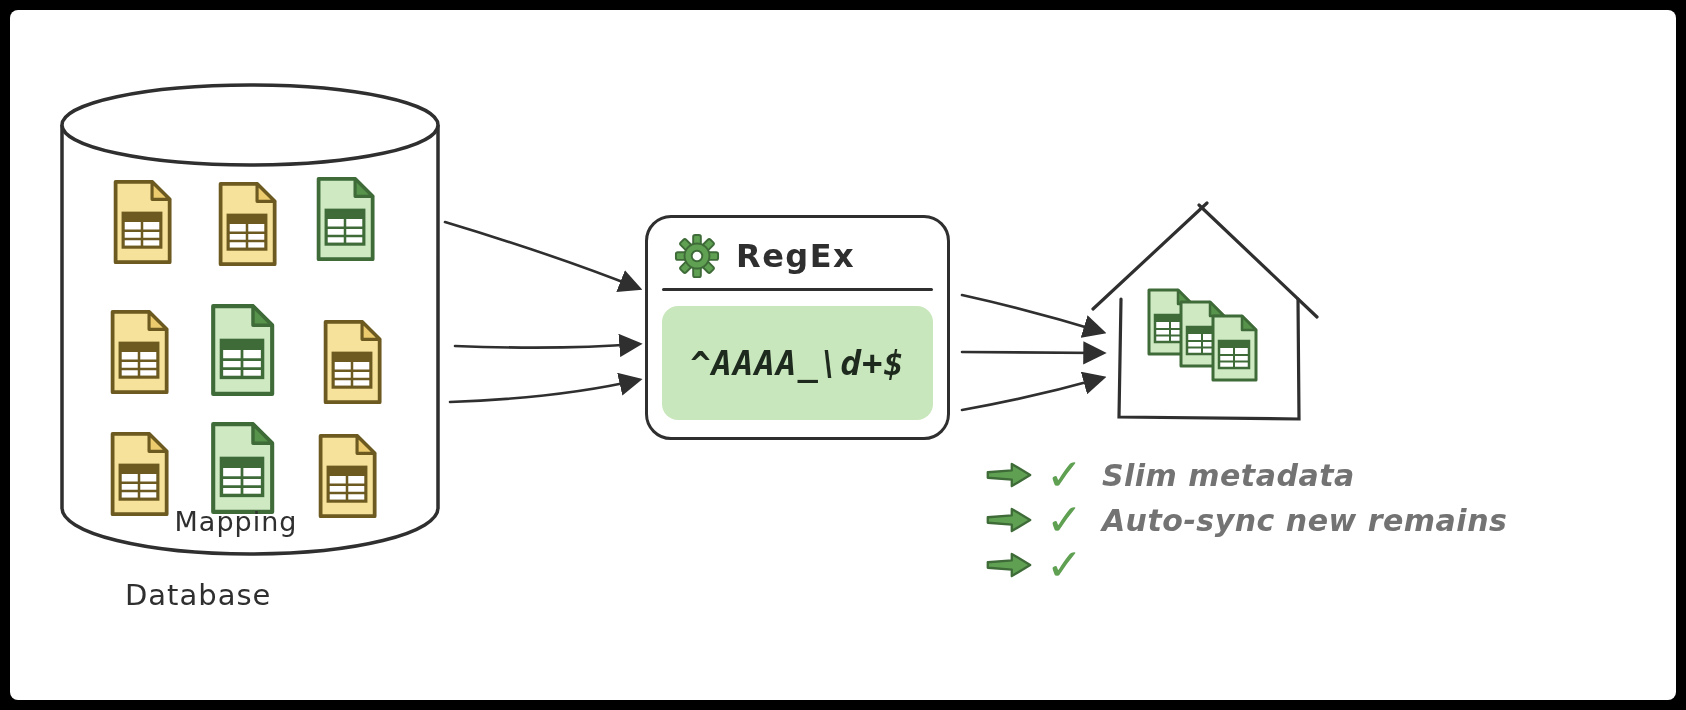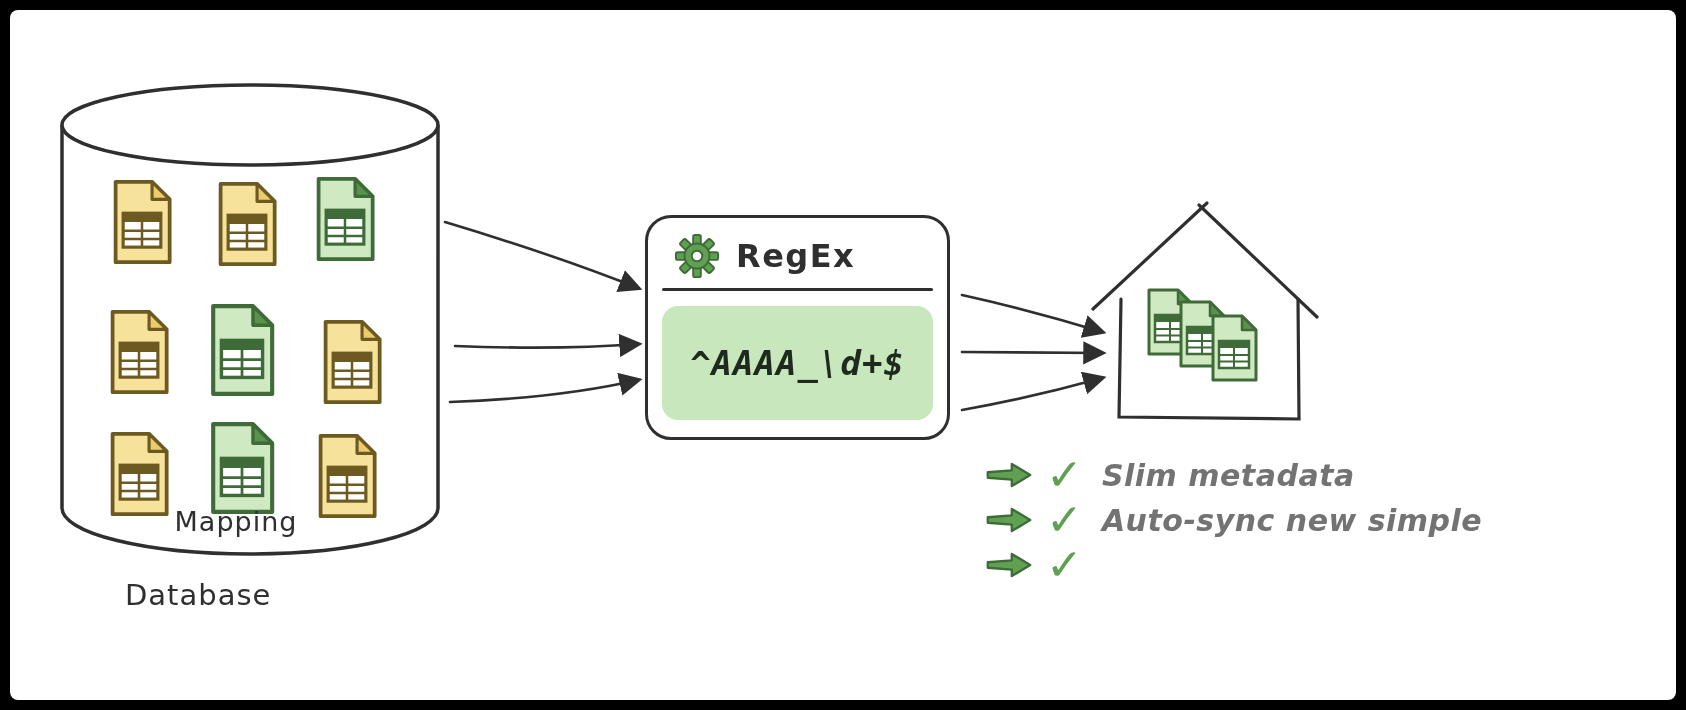--- a/index.html
+++ b/index.html
@@ -218,21 +218,21 @@
     </svg>
     <span class="benefit-check">✓</span>
     <span class="benefit-text">Slim metadata</span>
   </div>
 
   <div class="check-item" style="top:487px">
     <svg class="benefit-arrow" viewBox="0 0 52 32">
       <path d="M3 13 L29 11 V4 L49 16 L29 28 V21 L3 19 Z" fill="var(--green-accent,#5FA052)" stroke="var(--green-stroke,#3E6B38)" stroke-width="2.5" stroke-linejoin="round"></path>
     </svg>
     <span class="benefit-check">✓</span>
-    <span class="benefit-text">Auto-sync new simple</span>
+    <span class="benefit-text">Auto-sync new remains</span>
   </div>
 
   <div class="check-item" style="top:532px">
     <svg class="benefit-arrow" viewBox="0 0 52 32">
       <path d="M3 13 L29 11 V4 L49 16 L29 28 V21 L3 19 Z" fill="var(--green-accent,#5FA052)" stroke="var(--green-stroke,#3E6B38)" stroke-width="2.5" stroke-linejoin="round"></path>
     </svg>
     <span class="benefit-check">✓</span>
   </div>
 
 </div>

